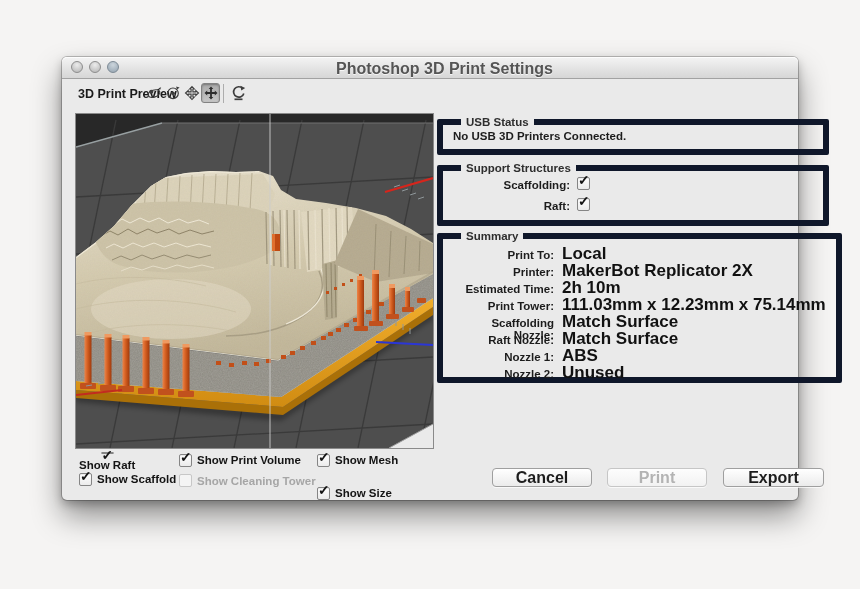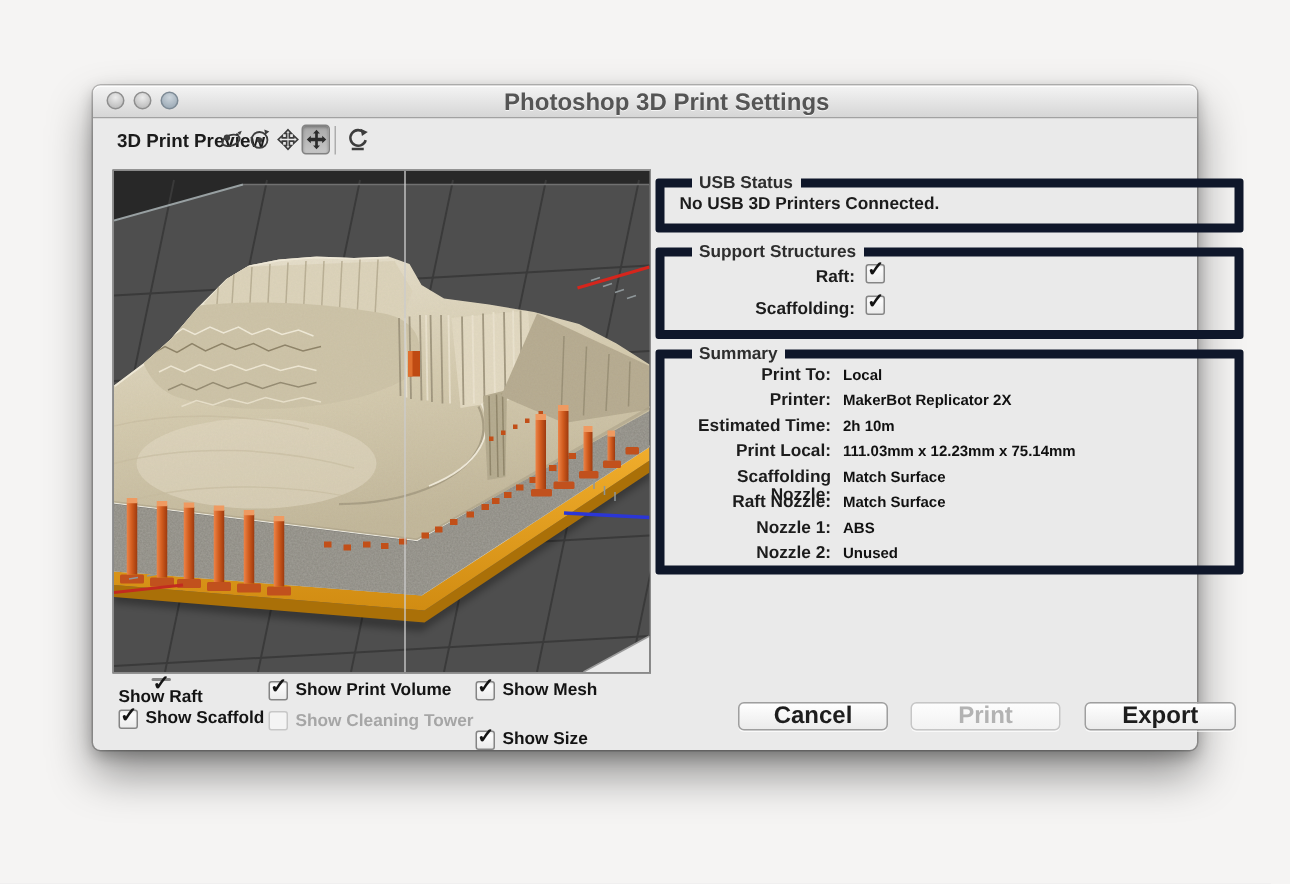--- a/index.html
+++ b/index.html
@@ -32,21 +32,21 @@
   
   .group{position:absolute;left:375px;width:392px;box-sizing:border-box;border:6px solid #0f172a;border-radius:2px;
          margin:0;padding:0 10px 4px 10px;}
   .group legend{margin-left:8px;padding:0 5px;font-size:11.5px;font-weight:700;color:#2e2e2e;}
   .usb-msg{font-size:11.5px;font-weight:700;color:#1c1c1c;padding:2px 0 4px 0;}
   .srow{display:flex;align-items:center;height:21px;}
   .srow .slabel{width:117px;text-align:right;font-size:11.5px;font-weight:700;color:#1c1c1c;}
   .srow .cbwrap{margin-left:7px;}
   .sumrow{display:flex;align-items:baseline;height:17px;}
   .sumrow .sumlabel{width:101px;text-align:right;font-size:11.5px;font-weight:700;color:#1c1c1c;flex:none;}
-  .sumrow .sumvalue{margin-left:8px;font-size:10px;font-weight:600;color:#111;white-space:nowrap;}
+  .sumrow .sumvalue{margin-left:8px;font-size:17px;font-weight:600;color:#111;white-space:nowrap;}
   
   .cb{position:relative;display:inline-block;width:11px;height:11px;border:1px solid #858585;border-radius:2px;
       background:linear-gradient(#ffffff,#ebebeb);box-shadow:inset 0 1px 1px rgba(0,0,0,.08);}
   .cb[data-checked="true"]::after{content:"\2713";position:absolute;left:0px;top:-6px;font-size:14px;font-weight:900;color:#141414;}
   .opt{position:absolute;display:flex;align-items:center;height:16px;gap:5px;}
   .opt .olabel{font-size:11.5px;font-weight:700;color:#141414;white-space:nowrap;}
   .opt[data-enabled="false"] .olabel{color:#a6a6a6;}
   .opt[data-enabled="false"] .cb{border-color:#c7c7c7;background:#f4f4f4;box-shadow:none;}
   .viewopts{position:absolute;left:13px;top:395px;width:357px;height:40px;}
   
@@ -348,46 +348,46 @@
   </div>
 
   <fieldset class="group" style="top:59px;height:39px;">
     <legend>USB Status</legend>
     <div class="usb-msg">No USB 3D Printers Connected.</div>
   </fieldset>
 
   <fieldset class="group" style="top:105px;height:64px;">
     <legend>Support Structures</legend>
     <div class="srow">
+      <span class="slabel">Scaffolding:</span>
+      <span class="cbwrap"><span class="cb" data-checked="true"></span></span>
+    </div>
+    <div class="srow">
       <span class="slabel">Raft:</span>
-      <span class="cbwrap"><span class="cb" data-checked="true"></span></span>
-    </div>
-    <div class="srow">
-      <span class="slabel">Scaffolding:</span>
       <span class="cbwrap"><span class="cb" data-checked="true"></span></span>
     </div>
   </fieldset>
 
   <fieldset class="group" style="top:173px;height:153px;">
     <legend>Summary</legend>
     <div style="padding-top:2px;">
       <div class="sumrow">
             <span class="sumlabel">Print To:</span>
             <span class="sumvalue">Local</span>
           </div>
       <div class="sumrow">
             <span class="sumlabel">Printer:</span>
             <span class="sumvalue">MakerBot Replicator 2X</span>
           </div>
       <div class="sumrow">
             <span class="sumlabel">Estimated Time:</span>
             <span class="sumvalue">2h 10m</span>
           </div>
       <div class="sumrow">
-            <span class="sumlabel">Print Local:</span>
+            <span class="sumlabel">Print Tower:</span>
             <span class="sumvalue">111.03mm x 12.23mm x 75.14mm</span>
           </div>
       <div class="sumrow">
             <span class="sumlabel">Scaffolding Nozzle:</span>
             <span class="sumvalue">Match Surface</span>
           </div>
       <div class="sumrow">
             <span class="sumlabel">Raft Nozzle:</span>
             <span class="sumvalue">Match Surface</span>
           </div>

